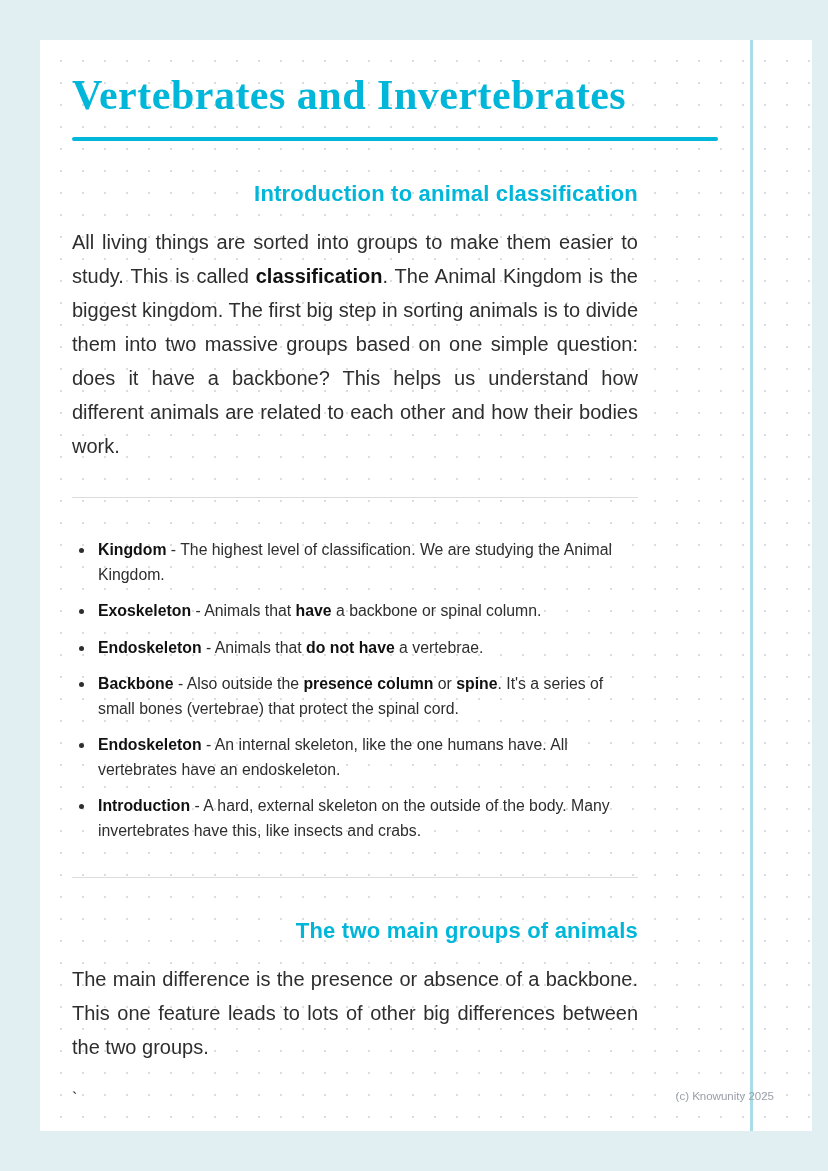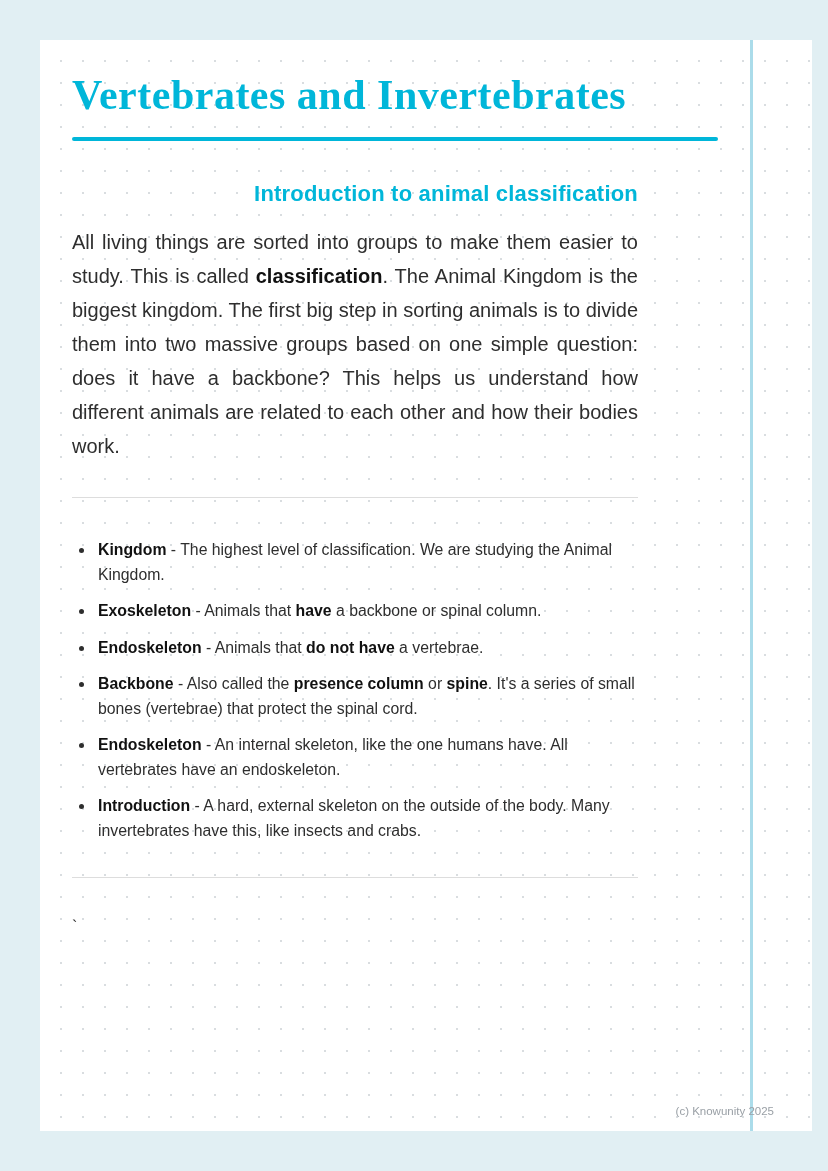--- a/index.html
+++ b/index.html
@@ -86,21 +86,21 @@
     padding-left: 3px;
   }
   .stray {
     margin-top: 26px;
     font-size: 16px;
     color: #333333;
   }
   .footer {
     position: absolute;
     right: 38px;
-    bottom: 14px;
+    bottom: 29px;
     font-size: 11.5px;
     color: #9aa0a6;
     padding-left: 40px;
   }
 </style>
 </head>
 <body>
 
 <div class="page">
   <div class="margin-line"></div>
@@ -114,27 +114,29 @@
       <p class="body-text"><span>All living things are sorted into groups to make them easier to study. This is called </span><span class="b">classification</span><span>. The Animal Kingdom is the biggest kingdom. The first big step in sorting animals is to divide them into two massive groups based on one simple question: does it have a backbone? This helps us understand how different animals are related to each other and how their bodies work.</span></p>
     </section>
 
     <hr class="divider">
 
     <section>
       <ul class="defs">
           <li><span class="b">Kingdom</span><span> - The highest level of classification. We are studying the Animal Kingdom.</span></li>
           <li><span class="b">Exoskeleton</span><span> - Animals that </span><span class="b">have</span><span> a backbone or spinal column.</span></li>
           <li><span class="b">Endoskeleton</span><span> - Animals that </span><span class="b">do not have</span><span> a vertebrae.</span></li>
-          <li><span class="b">Backbone</span><span> - Also called the </span><span class="b">presence column</span><span> or </span><span class="b">spine</span><span>. It's a series of small bones (vertebrae) that protect the spinal cord.</span></li>
+          <li><span class="b">Backbone</span><span> - Also outside the </span><span class="b">presence column</span><span> or </span><span class="b">spine</span><span>. It's a series of small bones (vertebrae) that protect the spinal cord.</span></li>
           <li><span class="b">Endoskeleton</span><span> - An internal skeleton, like the one humans have. All vertebrates have an endoskeleton.</span></li>
           <li><span class="b">Introduction</span><span> - A hard, external skeleton on the outside of the body. Many invertebrates have this, like insects and crabs.</span></li>
         </ul>
     </section>
 
     <hr class="divider">
 
     <section>
+      <h2>The two main groups of animals</h2>
+      <p class="body-text"><span>The main difference is the presence or absence of a backbone. This one feature leads to lots of other big differences between the two groups.</span></p>
       <div class="stray">`</div>
     </section>
   </div>
 
   <div class="footer">(c) Knowunity 2025</div>
 </div>
 
 </body></html>

